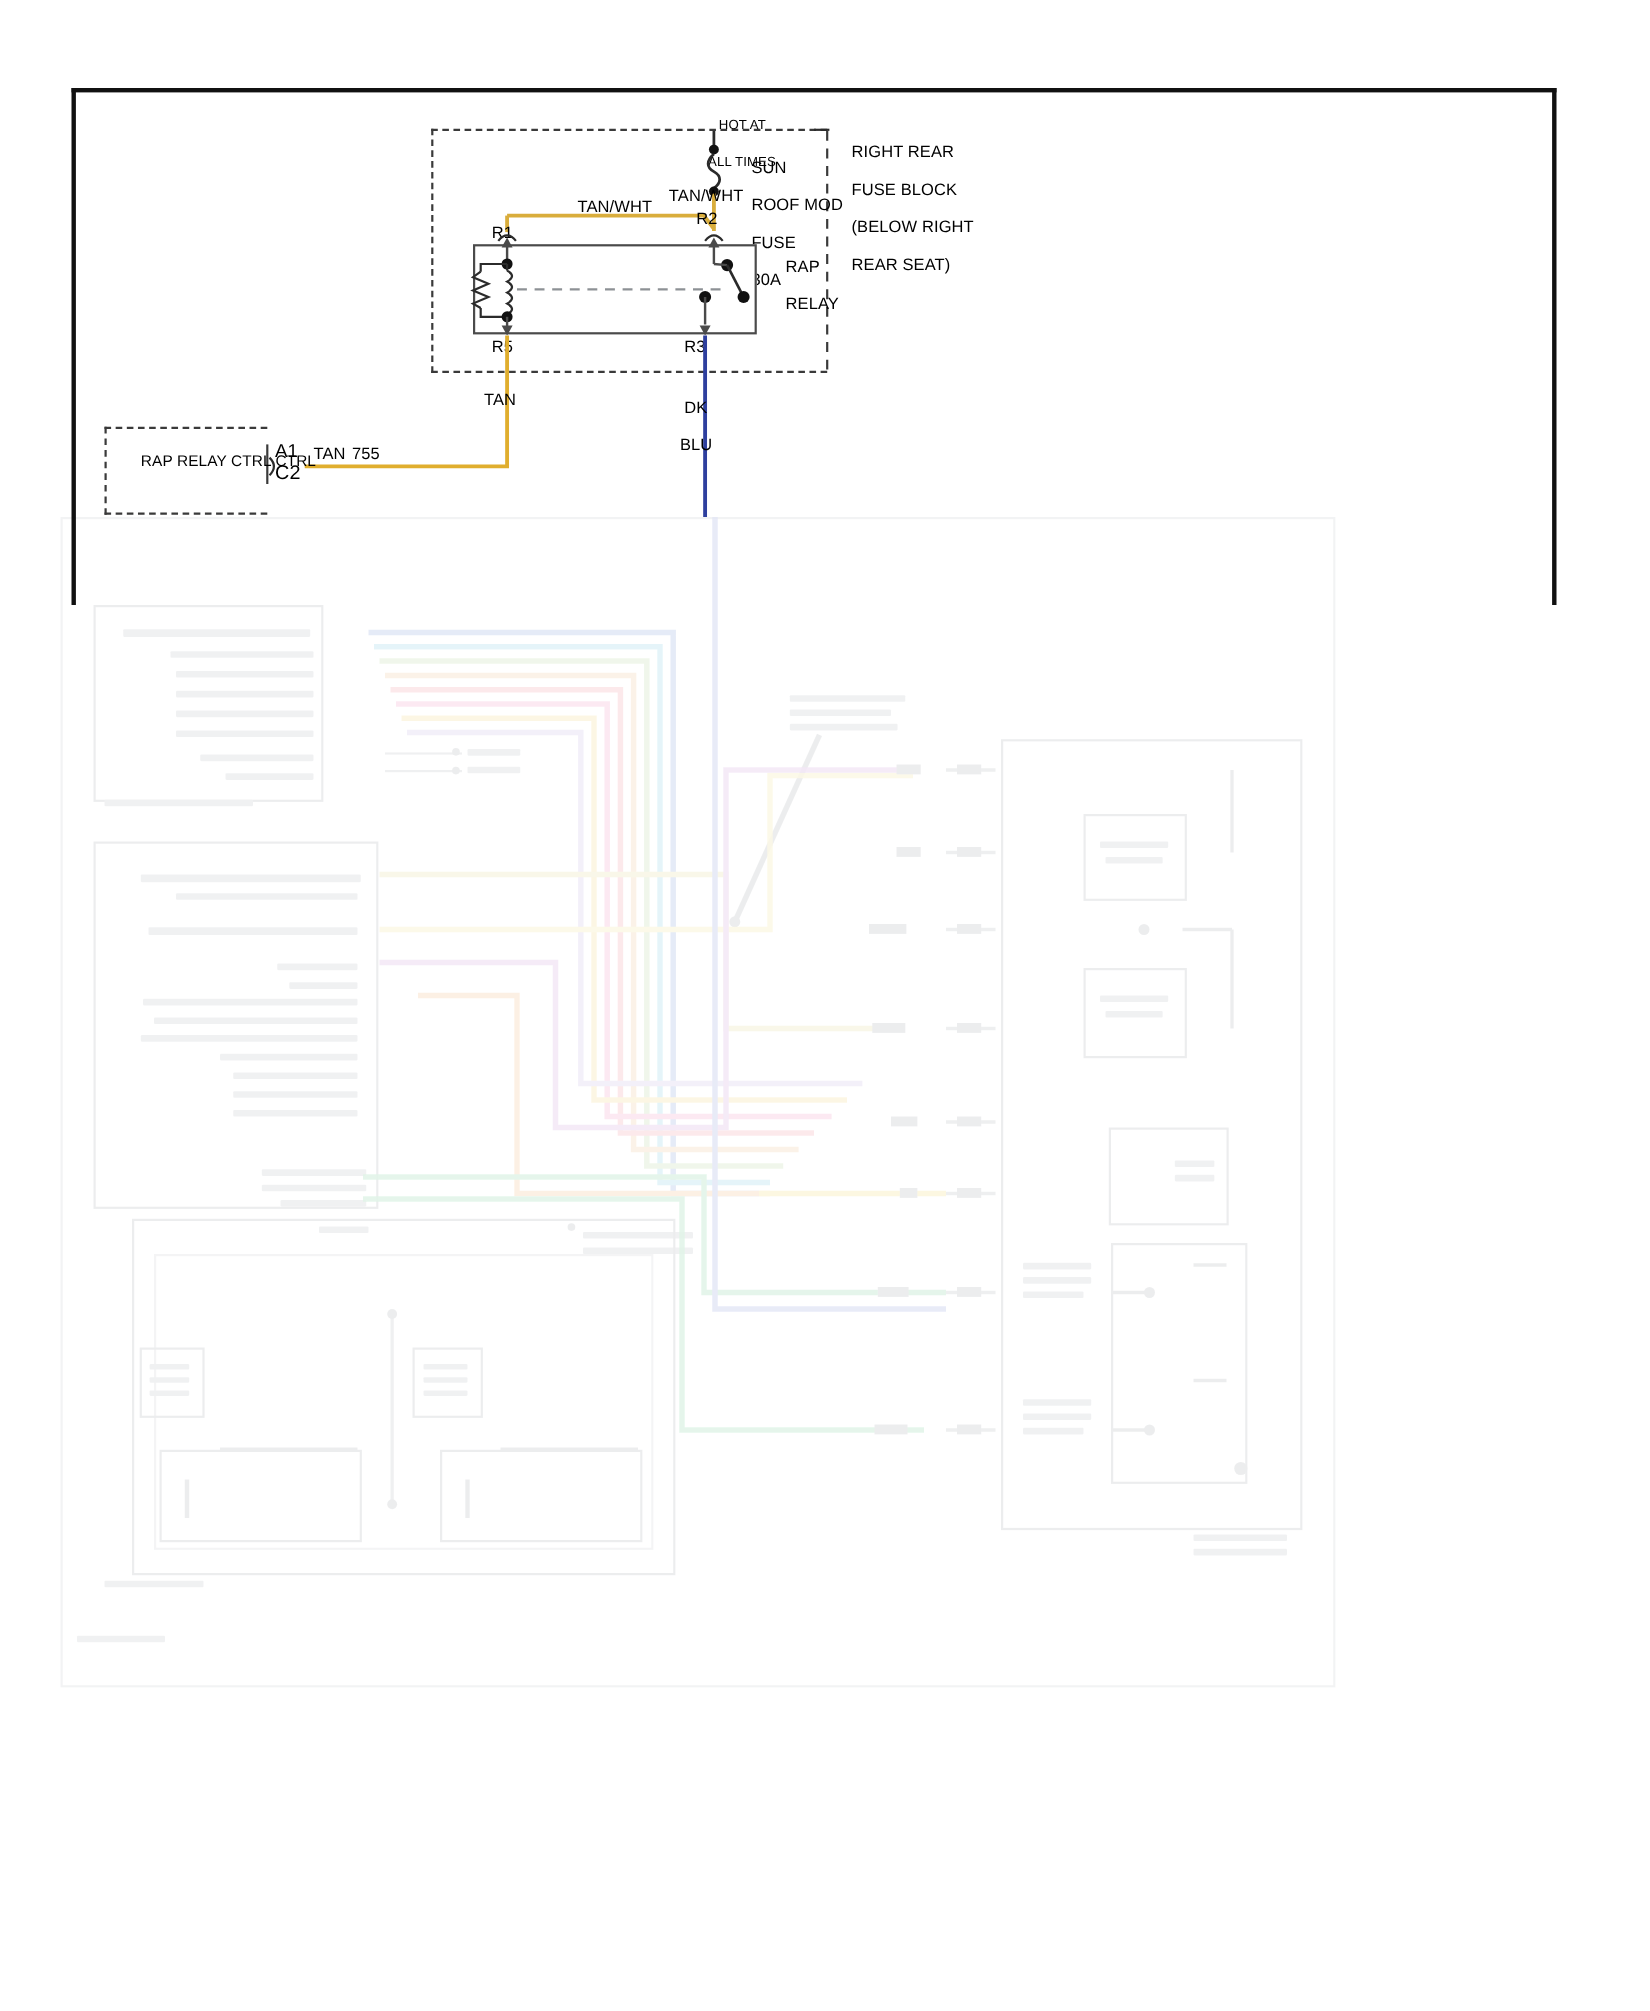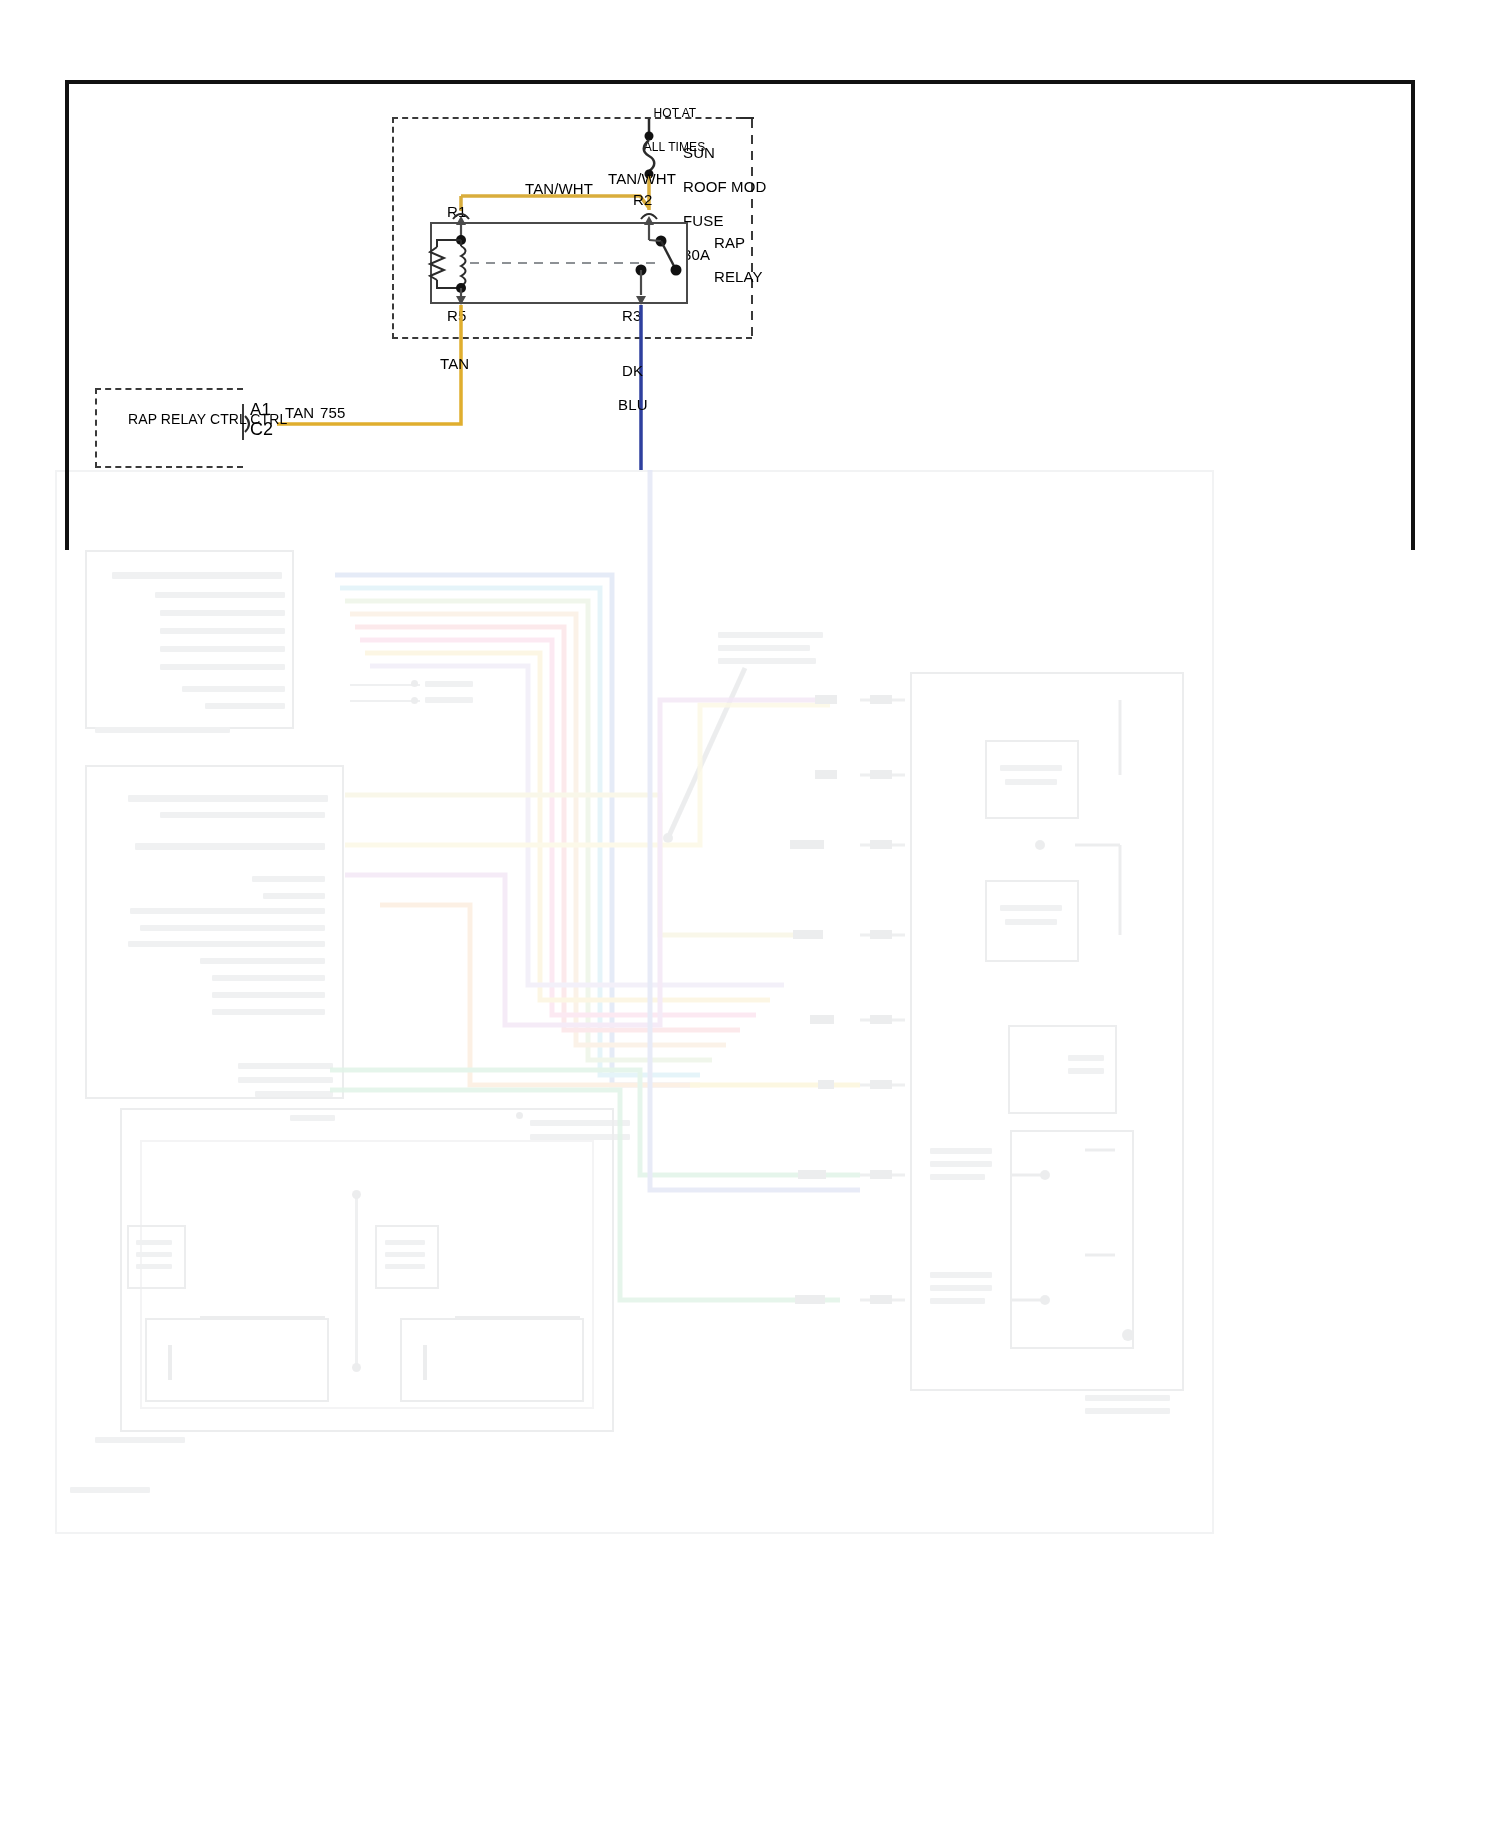--- a/index.html
+++ b/index.html
@@ -224,20 +224,26 @@
     <circle cx="649" cy="174" r="4.5" fill="#111"></circle>
   </svg>
 
   <div class="lbl" style="left:666px;top:127px;">
     <span>SUN</span><br>
     <span>ROOF MOD</span><br>
     <span>FUSE</span><br>
     <span>30A</span>
   </div>
 
+  <div class="lbl" style="left:757px;top:113px;">
+    <span>RIGHT REAR</span><br>
+    <span>FUSE BLOCK</span><br>
+    <span>(BELOW RIGHT</span><br>
+    <span>REAR SEAT)</span>
+  </div>
 
   <svg style="left:0;top:0;width:1500px;height:1828px;">
     <path d="M649,176 V210" fill="none" stroke="#d9ad3c" stroke-width="3.5"></path>
     <path d="M461,196 H640 L649,208" fill="none" stroke="#d9ad3c" stroke-width="3.5"></path>
     <path d="M461,196 V211" fill="none" stroke="#d9ad3c" stroke-width="3.5"></path>
   </svg>
   <div class="lbl" style="left:525px;top:180px;">TAN/WHT</div>
   <div class="lbl" style="left:608px;top:170px;">TAN/WHT</div>
 
   <div class="relay-body" style="left:430px;top:222px;width:258px;height:82px;"></div>

